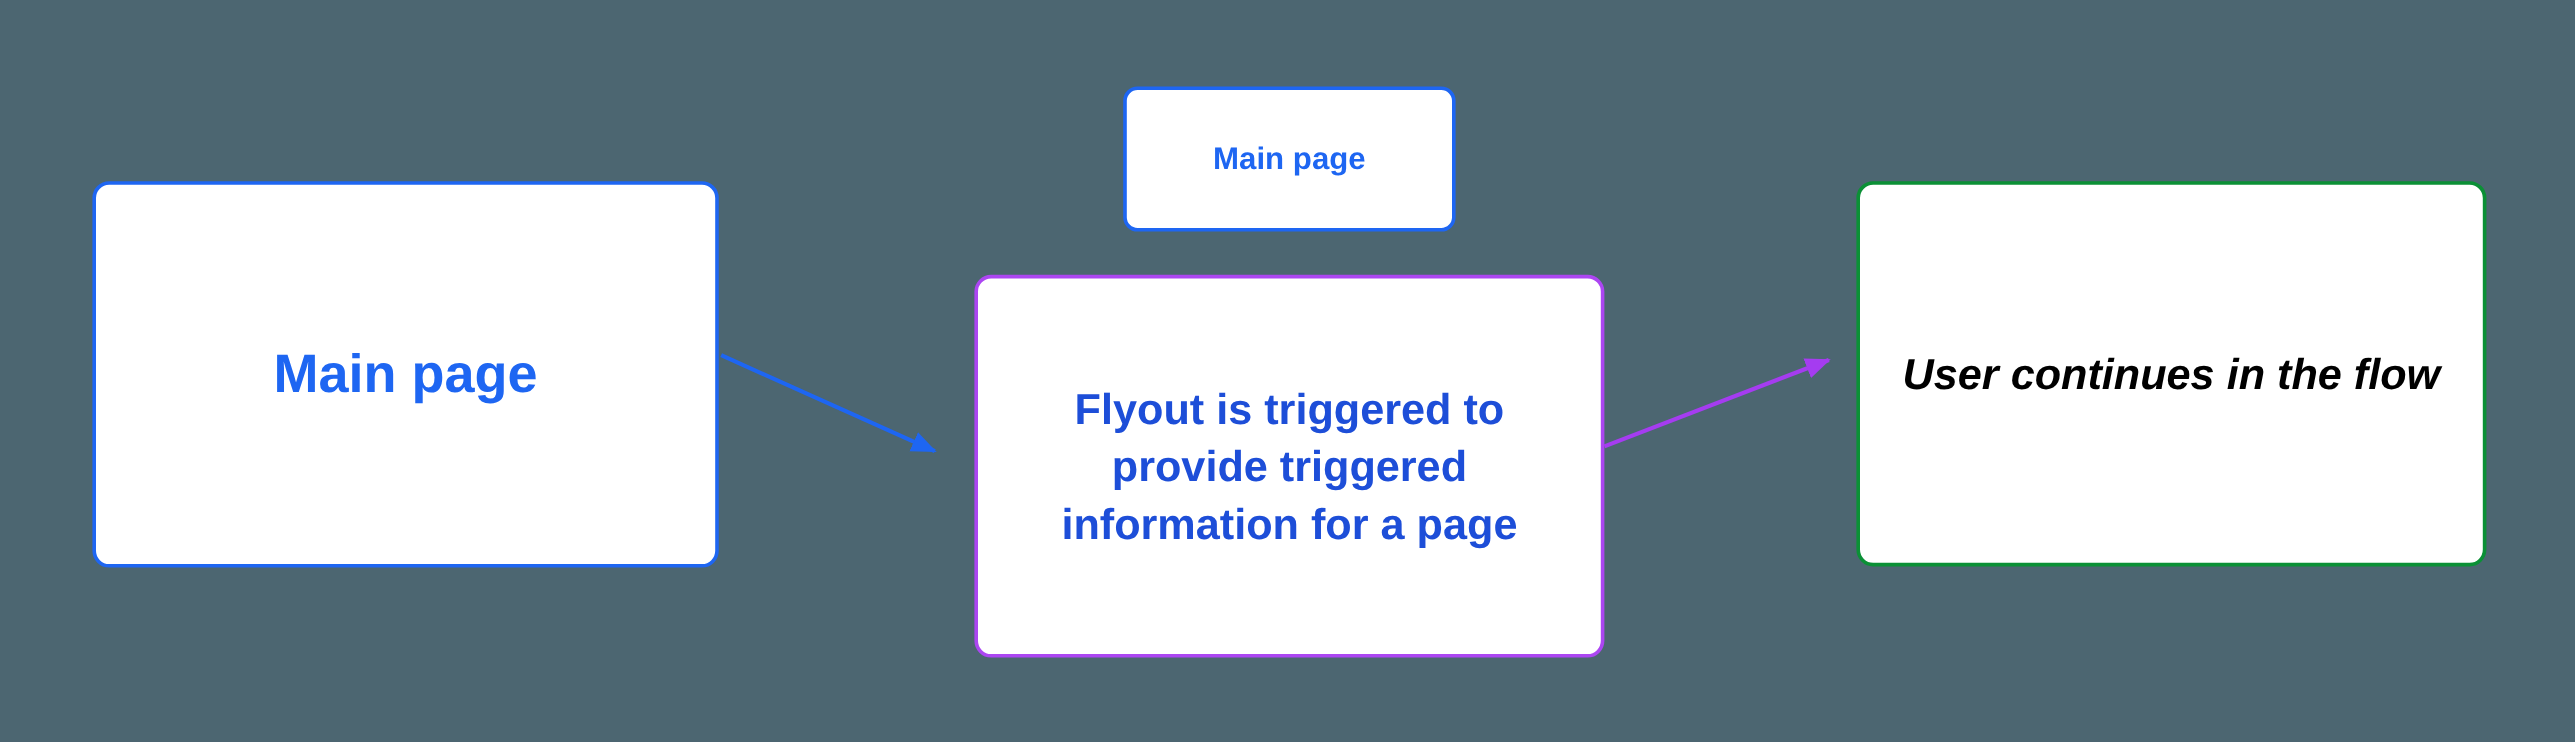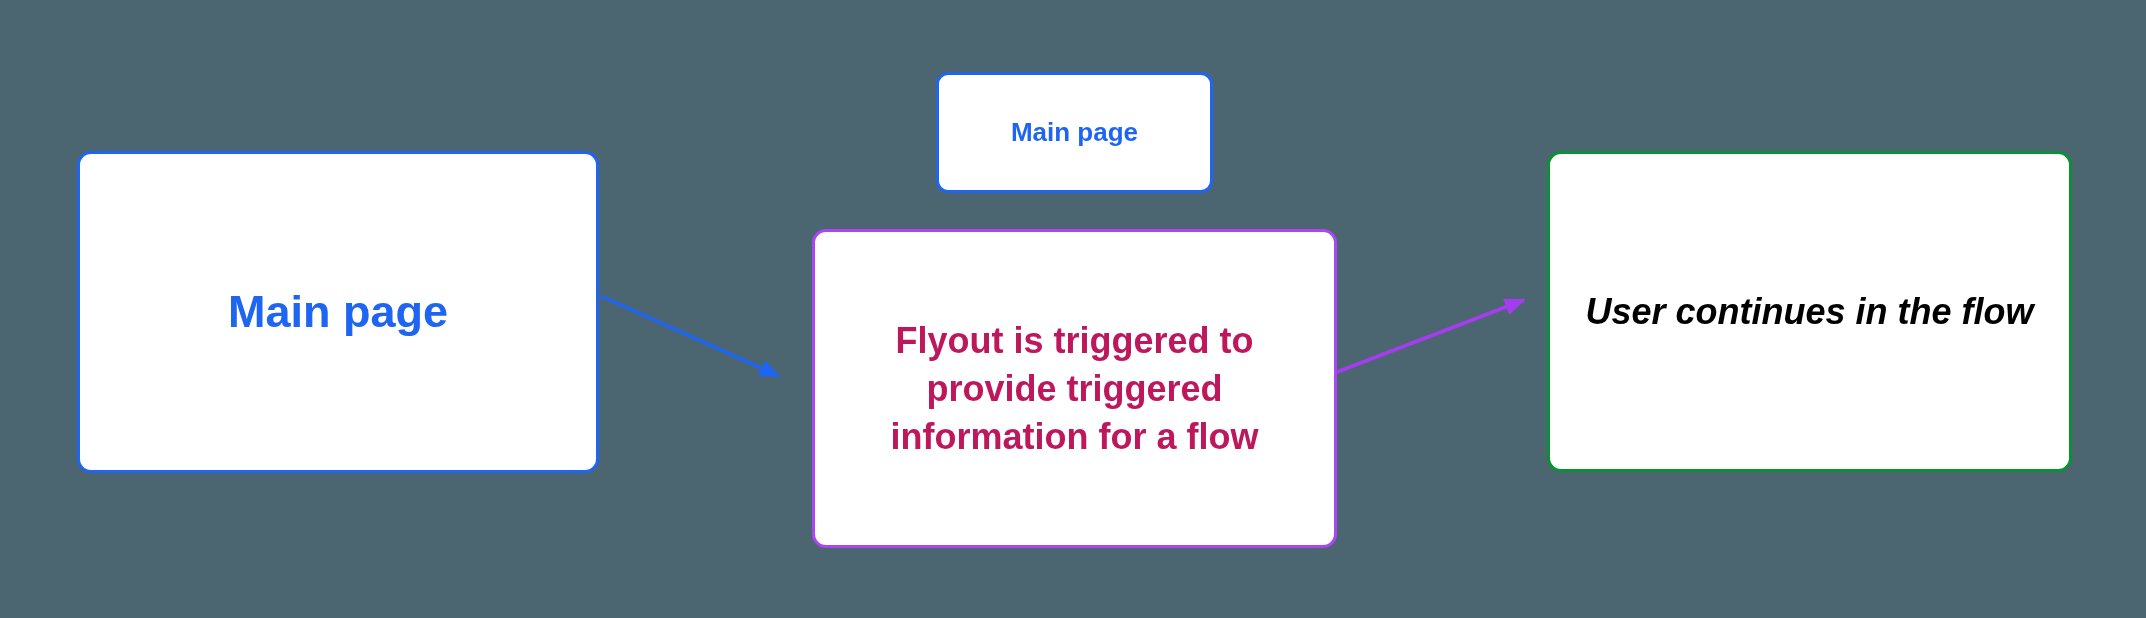--- a/index.html
+++ b/index.html
@@ -60,25 +60,25 @@
 <div class="canvas">
 
   <div class="node" id="node-main-page" style="border-color: rgb(30, 102, 242); color: rgb(30, 102, 242); background: rgb(255, 255, 255);">
     <span>Main page</span>
   </div>
 
   <div class="node" id="node-main-page-small" style="border-color: rgb(30, 102, 242); color: rgb(30, 102, 242); background: rgb(255, 255, 255);">
     <span>Main page</span>
   </div>
 
-  <div class="node" id="node-flyout" style="border-color: rgb(172, 70, 242); color: #be185d; background: rgb(255, 255, 255);">
+  <div class="node" id="node-flyout" style="border-color: rgb(172, 70, 242); color: #1d4ed8; background: rgb(255, 255, 255);">
     <div>
       <div>Flyout is triggered to</div>
       <div>provide triggered</div>
-      <div>information for a flow</div>
+      <div>information for a page</div>
     </div>
   </div>
 
   <div class="node" id="node-continue" style="border-color: rgb(11, 144, 54); color: #000000; background: rgb(255, 255, 255); font-style: italic;">
     <span>User continues in the flow</span>
   </div>
 
   <svg class="arrows" width="2146" height="618" viewBox="0 0 2146 618">
     <defs>
       <marker id="head-blue" markerWidth="7" markerHeight="6" refX="5.5" refY="2.5" orient="auto">

